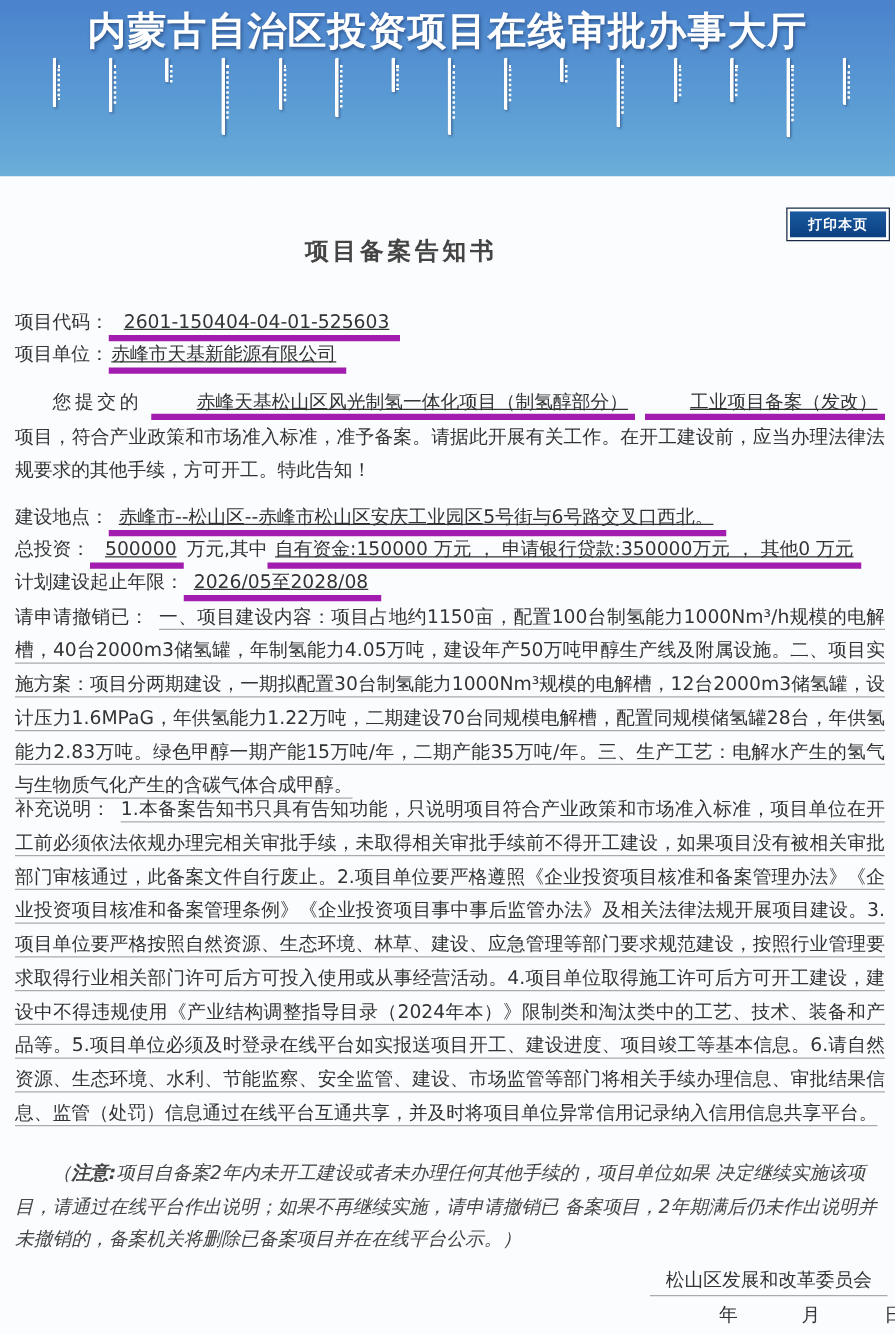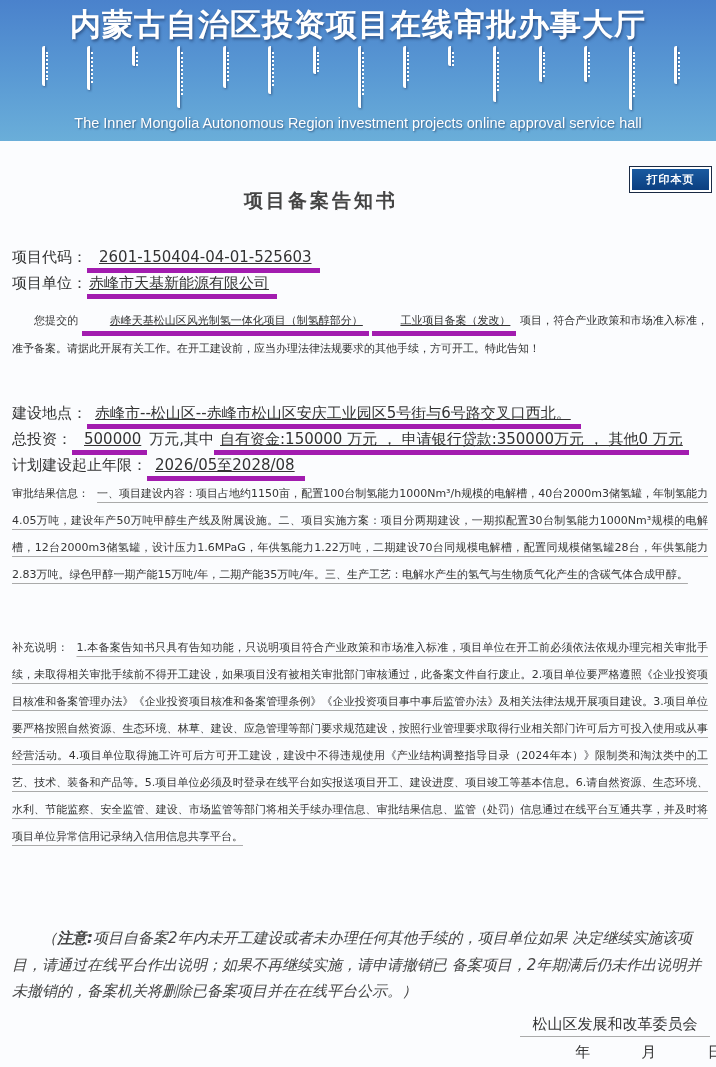--- a/index.html
+++ b/index.html
@@ -57,21 +57,21 @@
   .line {
     position: absolute; left: 12px; font-size: 15px; line-height: 26px; color: #333;
     white-space: nowrap;
   }
   .ul {
     display: inline-block; border-bottom: 5px solid #a21caf; padding: 0 6px;
     line-height: 22px;
     text-decoration: underline;
   }
   .para {
-    position: absolute; left: 12px; width: 696px; font-size: 11px; line-height: 26.5px;
+    position: absolute; left: 12px; width: 696px; font-size: 15px; line-height: 26.5px;
     color: #333; text-align: justify;
   }
   .para.spaced { line-height: 27px; }
   .underline-block {
     text-decoration: underline; text-decoration-color: #aaa; text-underline-offset: 5px;
   }
   .note {
     position: absolute; left: 12px; width: 696px; top: 925px;
     font-size: 15px; line-height: 26.5px; font-style: italic; color: #444;
     text-indent: 2em;
@@ -103,21 +103,20 @@
     <span class="mongol-glyph" style="height:28px"></span>
     <span class="mongol-glyph" style="height:62px"></span>
     <span class="mongol-glyph" style="height:42px"></span>
     <span class="mongol-glyph" style="height:20px"></span>
     <span class="mongol-glyph" style="height:56px"></span>
     <span class="mongol-glyph" style="height:36px"></span>
     <span class="mongol-glyph" style="height:36px"></span>
     <span class="mongol-glyph" style="height:64px"></span>
     <span class="mongol-glyph" style="height:38px"></span>
   </div>
-  <div class="banner-en">The Inner Mongolia Autonomous Region investment projects online approval service hall</div>
 </div>
 
 <div class="print-btn">打印本页</div>
 
 <div class="doc-title">项目备案告知书</div>
 
 <div class="line" style="top:244px">
   <span>项目代码：</span><span class="ul" style="padding:0 8px 0 12px">2601-150404-04-01-525603</span>
 </div>
 <div class="line" style="top:270px">
@@ -135,21 +134,21 @@
   <span>建设地点：</span><span class="ul" style="padding:0 10px 0 8px">赤峰市--松山区--赤峰市松山区安庆工业园区5号街与6号路交叉口西北。</span>
 </div>
 <div class="line" style="top:426px">
   <span>总投资：</span><span class="ul" style="padding:0 6px 0 12px">500000</span><span style="padding-left:2px">万元,其中</span><span class="ul" style="margin-left:0;padding:0 6px">自有资金:150000 万元 ， 申请银行贷款:350000万元 ， 其他0 万元</span>
 </div>
 <div class="line" style="top:452px">
   <span>计划建设起止年限：</span><span class="ul" style="padding:0 10px 0 8px">2026/05至2028/08</span>
 </div>
 
 <div class="para spaced" style="top:480px">
-  <span>审批结果信息：</span><span class="underline-block" style="padding-left:8px">一、项目建设内容：项目占地约1150亩，配置100台制氢能力1000Nm³/h规模的电解槽，40台2000m3储氢罐，年制氢能力4.05万吨，建设年产50万吨甲醇生产线及附属设施。二、项目实施方案：项目分两期建设，一期拟配置30台制氢能力1000Nm³规模的电解槽，12台2000m3储氢罐，设计压力1.6MPaG，年供氢能力1.22万吨，二期建设70台同规模电解槽，配置同规模储氢罐28台，年供氢能力2.83万吨。绿色甲醇一期产能15万吨/年，二期产能35万吨/年。三、生产工艺：电解水产生的氢气与生物质气化产生的含碳气体合成甲醇。</span>
+  <span>请申请撤销已：</span><span class="underline-block" style="padding-left:8px">一、项目建设内容：项目占地约1150亩，配置100台制氢能力1000Nm³/h规模的电解槽，40台2000m3储氢罐，年制氢能力4.05万吨，建设年产50万吨甲醇生产线及附属设施。二、项目实施方案：项目分两期建设，一期拟配置30台制氢能力1000Nm³规模的电解槽，12台2000m3储氢罐，设计压力1.6MPaG，年供氢能力1.22万吨，二期建设70台同规模电解槽，配置同规模储氢罐28台，年供氢能力2.83万吨。绿色甲醇一期产能15万吨/年，二期产能35万吨/年。三、生产工艺：电解水产生的氢气与生物质气化产生的含碳气体合成甲醇。</span>
 </div>
 
 <div class="para spaced" style="top:634px">
   <span>补充说明：</span><span class="underline-block" style="padding-left:8px">1.本备案告知书只具有告知功能，只说明项目符合产业政策和市场准入标准，项目单位在开工前必须依法依规办理完相关审批手续，未取得相关审批手续前不得开工建设，如果项目没有被相关审批部门审核通过，此备案文件自行废止。2.项目单位要严格遵照《企业投资项目核准和备案管理办法》《企业投资项目核准和备案管理条例》《企业投资项目事中事后监管办法》及相关法律法规开展项目建设。3.项目单位要严格按照自然资源、生态环境、林草、建设、应急管理等部门要求规范建设，按照行业管理要求取得行业相关部门许可后方可投入使用或从事经营活动。4.项目单位取得施工许可后方可开工建设，建设中不得违规使用《产业结构调整指导目录（2024年本）》限制类和淘汰类中的工艺、技术、装备和产品等。5.项目单位必须及时登录在线平台如实报送项目开工、建设进度、项目竣工等基本信息。6.请自然资源、生态环境、水利、节能监察、安全监管、建设、市场监管等部门将相关手续办理信息、审批结果信息、监管（处罚）信息通过在线平台互通共享，并及时将项目单位异常信用记录纳入信用信息共享平台。</span>
 </div>
 
 <div class="note">
   <span>（</span><b>注意:</b><span>项目自备案2年内未开工建设或者未办理任何其他手续的，项目单位如果 决定继续实施该项目，请通过在线平台作出说明；如果不再继续实施，请申请撤销已 备案项目，2年期满后仍未作出说明并未撤销的，备案机关将删除已备案项目并在在线平台公示。）</span>
 </div>
 

